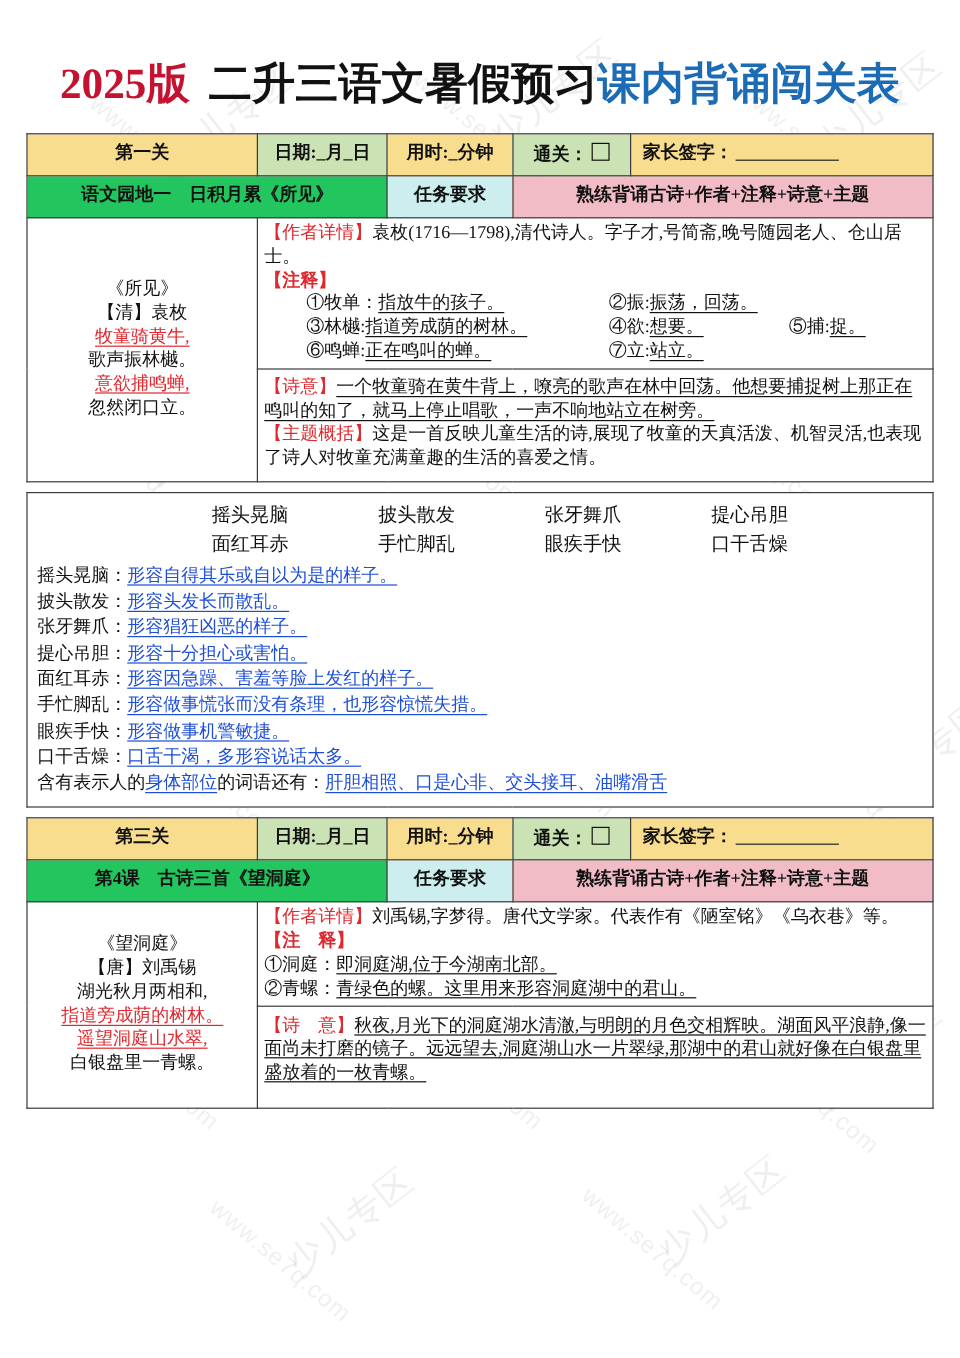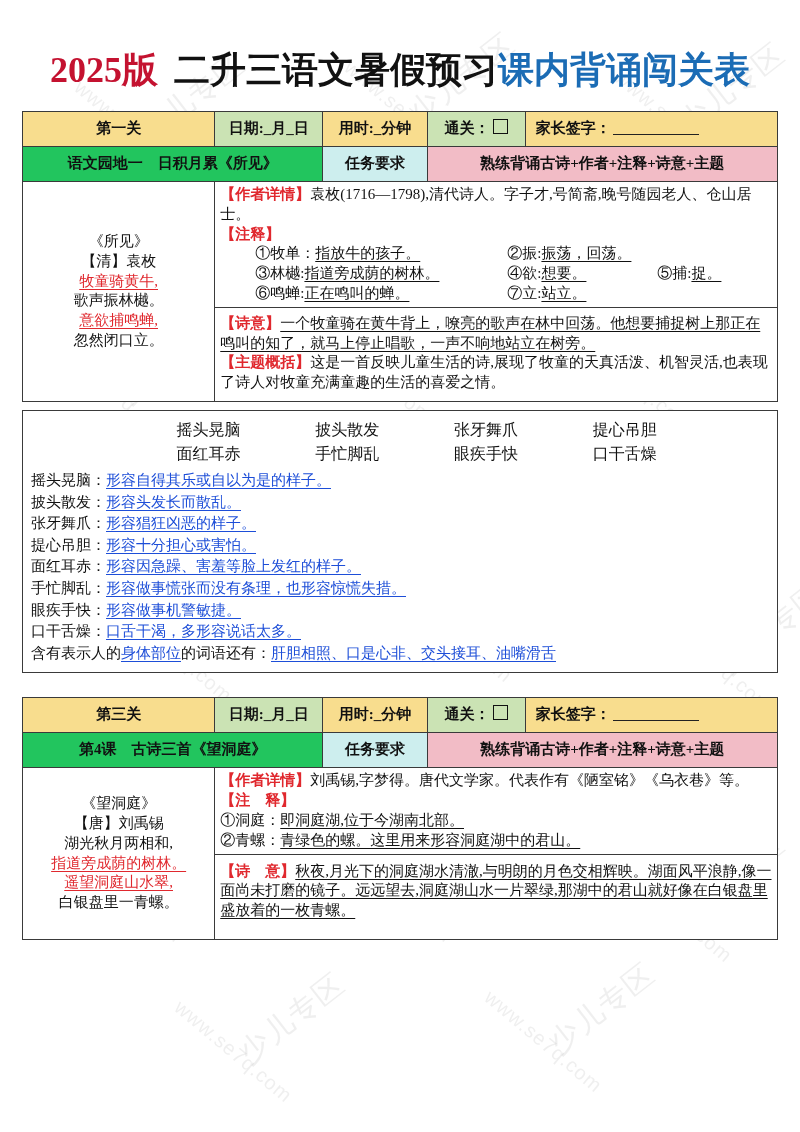--- a/index.html
+++ b/index.html
@@ -79,21 +79,21 @@
     vertical-align:middle;
     padding:8px 4px;
     font-size:16px;
     line-height:1.58;
   }
   .poem-line{white-space:nowrap;}
   .poem-line.red{color:#e0282e;text-decoration:underline;text-underline-offset:3px;text-decoration-thickness:1px;}
 
   td.detail-cell{padding:5px 6px 6px 6px;font-size:15px;line-height:1.5;vertical-align:top;}
 
-  .tag{color:#e0282e;font-weight:700;white-space:nowrap;}
+  .tag{color:#e0282e;font-weight:400;white-space:nowrap;}
   .u{text-decoration:underline;text-underline-offset:3px;text-decoration-thickness:1px;}
   .note-row{display:flex;}
   .note-a{width:252px;flex:0 0 252px;margin-left:35px;}
   .note-b{width:150px;flex:0 0 150px;}
   .note-c{flex:1 1 auto;}
   .blk{margin:0;}
 
   
   .idiom-grid{
     display:grid;
@@ -244,21 +244,21 @@
             <div class="def-row"><span class="def-term">手忙脚乱：</span><span class="def-txt">形容做事慌张而没有条理，也形容惊慌失措。</span></div>
             <div class="def-row"><span class="def-term">眼疾手快：</span><span class="def-txt">形容做事机警敏捷。</span></div>
             <div class="def-row"><span class="def-term">口干舌燥：</span><span class="def-txt">口舌干渴，多形容说话太多。</span></div>
             <div class="def-row def-last"><span class="def-term-part">含有表示人的</span><span class="def-txt">身体部位</span><span class="def-term-part">的词语还有：</span><span class="def-txt">肝胆相照、口是心非、交头接耳、油嘴滑舌</span></div>
           </div>
         </td>
       </tr>
     </tbody>
   </table>
 
-  <table class="tbl" style="margin-top:24px">
+  <table class="tbl" style="margin-top:8px">
     <colgroup>
         <col style="width:192px">
         <col style="width:108px">
         <col style="width:104px">
         <col style="width:98px">
         <col style="width:252px">
       </colgroup>
     <tbody>
       <tr>
         <td class="hdr c-yellow">第三关</td>

